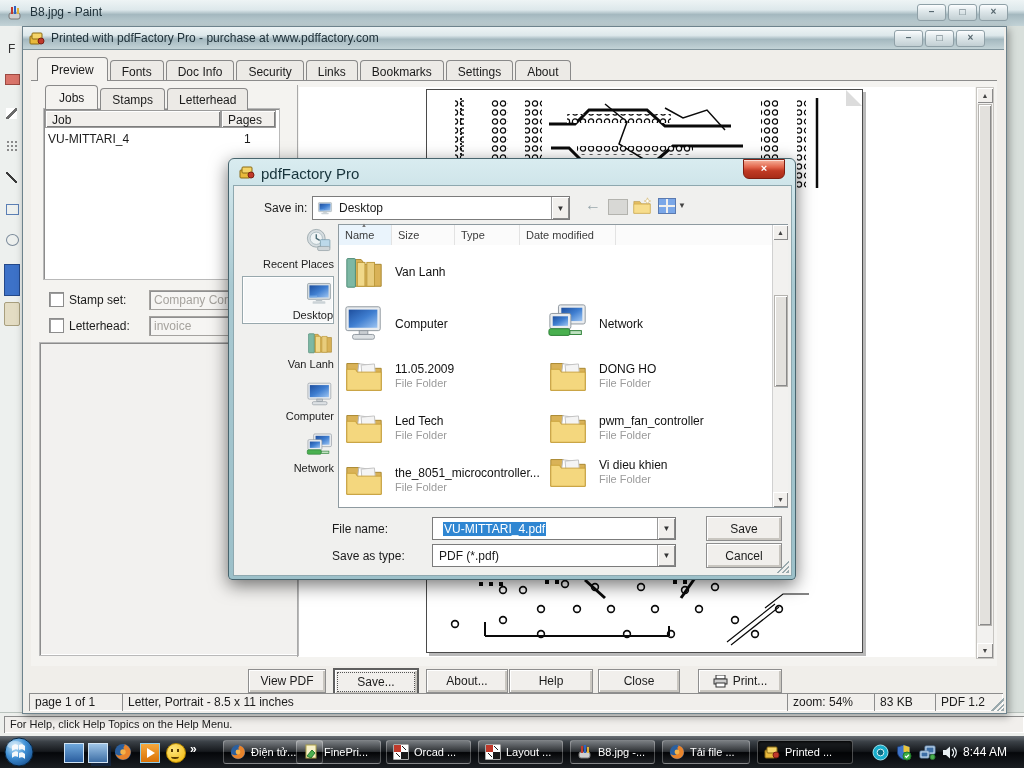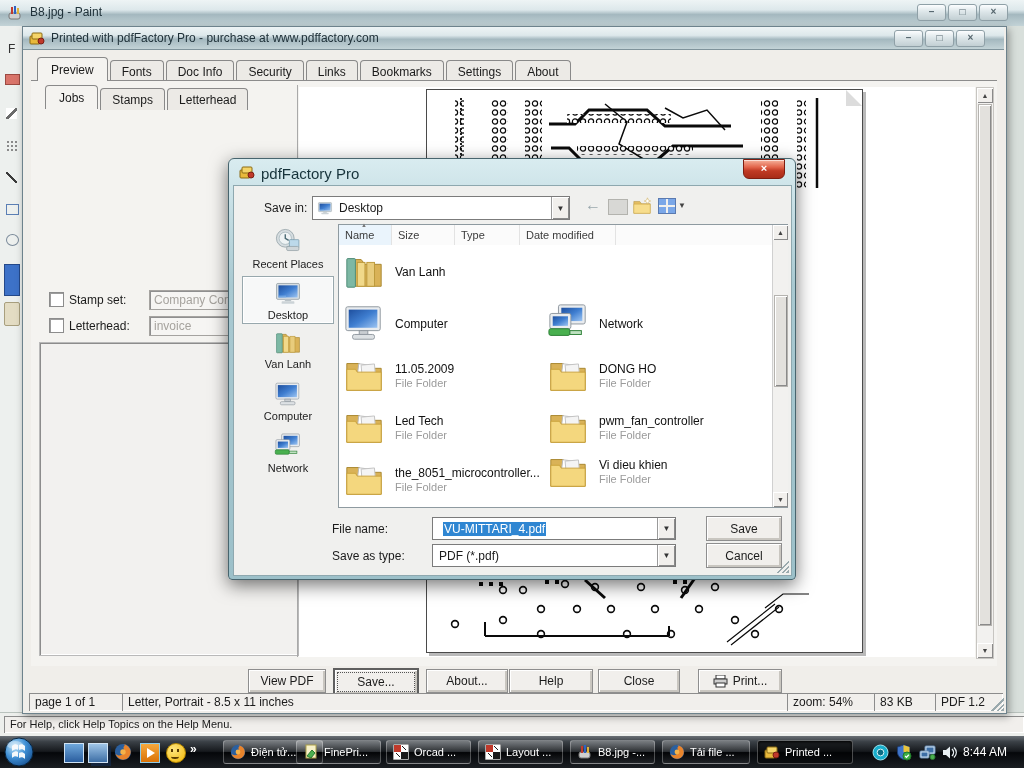--- a/index.html
+++ b/index.html
@@ -35,21 +35,21 @@
   .dlg-client{left:4px;top:26px;width:557px;height:389px;background:#f0f0ee;border:1px solid #8ea8af}
   .closebtn{width:40px;height:18px;border-radius:0 0 6px 6px;border:1px solid #7e1d10;
             background:linear-gradient(180deg,#f6b29c,#e2644a 40%,#c03a24 60%,#a82c18);
             color:#fff;font-weight:bold;font-size:11px;line-height:16px;text-align:center;
             box-shadow:inset 0 1px 0 rgba(255,255,255,.6)}
   .combo{background:#fff;border:1px solid #7b7b7b;display:flex;align-items:center;font-size:12px}
   .combo .arrowbox{margin-left:auto;width:17px;align-self:stretch;background:#f1efec;border-left:1px solid #9a9a9a;
         box-shadow:inset 1px 1px 0 #fff, inset -1px -1px 0 #8a8a8a;font-size:8px;color:#333;
         display:flex;align-items:center;justify-content:center}
   .places{background:#f0f0ee}
-  .place{position:absolute;left:0;width:100%;text-align:center;font-size:11px;color:#222}
+  .place{position:absolute;left:0;width:100%;text-align:right;font-size:11px;color:#222}
   .place-sel{border:1px solid #98a8ad;background:#f7f8f8;box-shadow:inset 0 0 0 1px #fff}
   .hdrcell{position:absolute;top:0;height:20px;border-right:1px solid #e3e3e3;font-size:11px;color:#3c3c3c;
            display:flex;align-items:center;padding-left:6px;box-sizing:border-box;background:#fbfbfb}
   .fname{font-size:12px;color:#111;white-space:nowrap}
   .fsub{font-size:11px;color:#9b9b9b;white-space:nowrap}
   .sel-text{background:#2f86d2;color:#fff;padding:0 1px}
   
   .sb{background:#f2f1ef;border:1px solid #c7c5c1}
   .sb .arrow{height:15px;background:#f1efec;box-shadow:inset 1px 1px 0 #fff, inset -1px -1px 0 #8a8a8a;
              font-size:7px;color:#444;text-align:center;line-height:15px}
@@ -190,20 +190,28 @@
 
   <div class="abs" style="left:14px;top:30px;height:24px;white-space:nowrap">
     <span class="tab active">Preview</span><span class="tab">Fonts</span><span class="tab">Doc Info</span><span class="tab">Security</span><span class="tab">Links</span><span class="tab">Bookmarks</span><span class="tab">Settings</span><span class="tab">About</span>
   </div>
   <div class="abs tabline" style="left:8px;top:53px;width:966px;height:585px"></div>
 
   <div class="abs" style="left:22px;top:58px;height:22px;white-space:nowrap;z-index:2">
     <span class="tab active">Jobs</span><span class="tab">Stamps</span><span class="tab">Letterhead</span>
   </div>
 
+  <div class="abs sunken" style="left:20px;top:81px;width:235px;height:170px;background:#fff">
+    <div class="abs raised" style="left:1px;top:1px;width:176px;height:18px;padding:2px 0 0 6px;box-sizing:border-box;font-size:12px">Job</div>
+    <div class="abs raised" style="left:177px;top:1px;width:55px;height:18px;padding:2px 0 0 6px;box-sizing:border-box;font-size:12px">Pages</div>
+    <div class="abs" style="left:4px;top:23px;width:228px;height:15px">
+      <span style="font-size:12px">VU-MITTARI_4</span>
+      <span class="abs" style="left:196px;font-size:12px">1</span>
+    </div>
+  </div>
 
   <div class="abs" style="left:26px;top:264px;width:250px;height:18px">
     <div class="chk abs" style="left:0;top:1px"></div>
     <span class="abs" style="left:20px;top:2px;font-size:12px">Stamp set:</span>
     <div class="disfield abs" style="left:100px;top:-1px;width:135px;height:14px">Company Confidential</div>
   </div>
   <div class="abs" style="left:26px;top:290px;width:250px;height:18px">
     <div class="chk abs" style="left:0;top:1px"></div>
     <span class="abs" style="left:20px;top:2px;font-size:12px">Letterhead:</span>
     <div class="disfield abs" style="left:100px;top:-1px;width:135px;height:14px">invoice</div>

